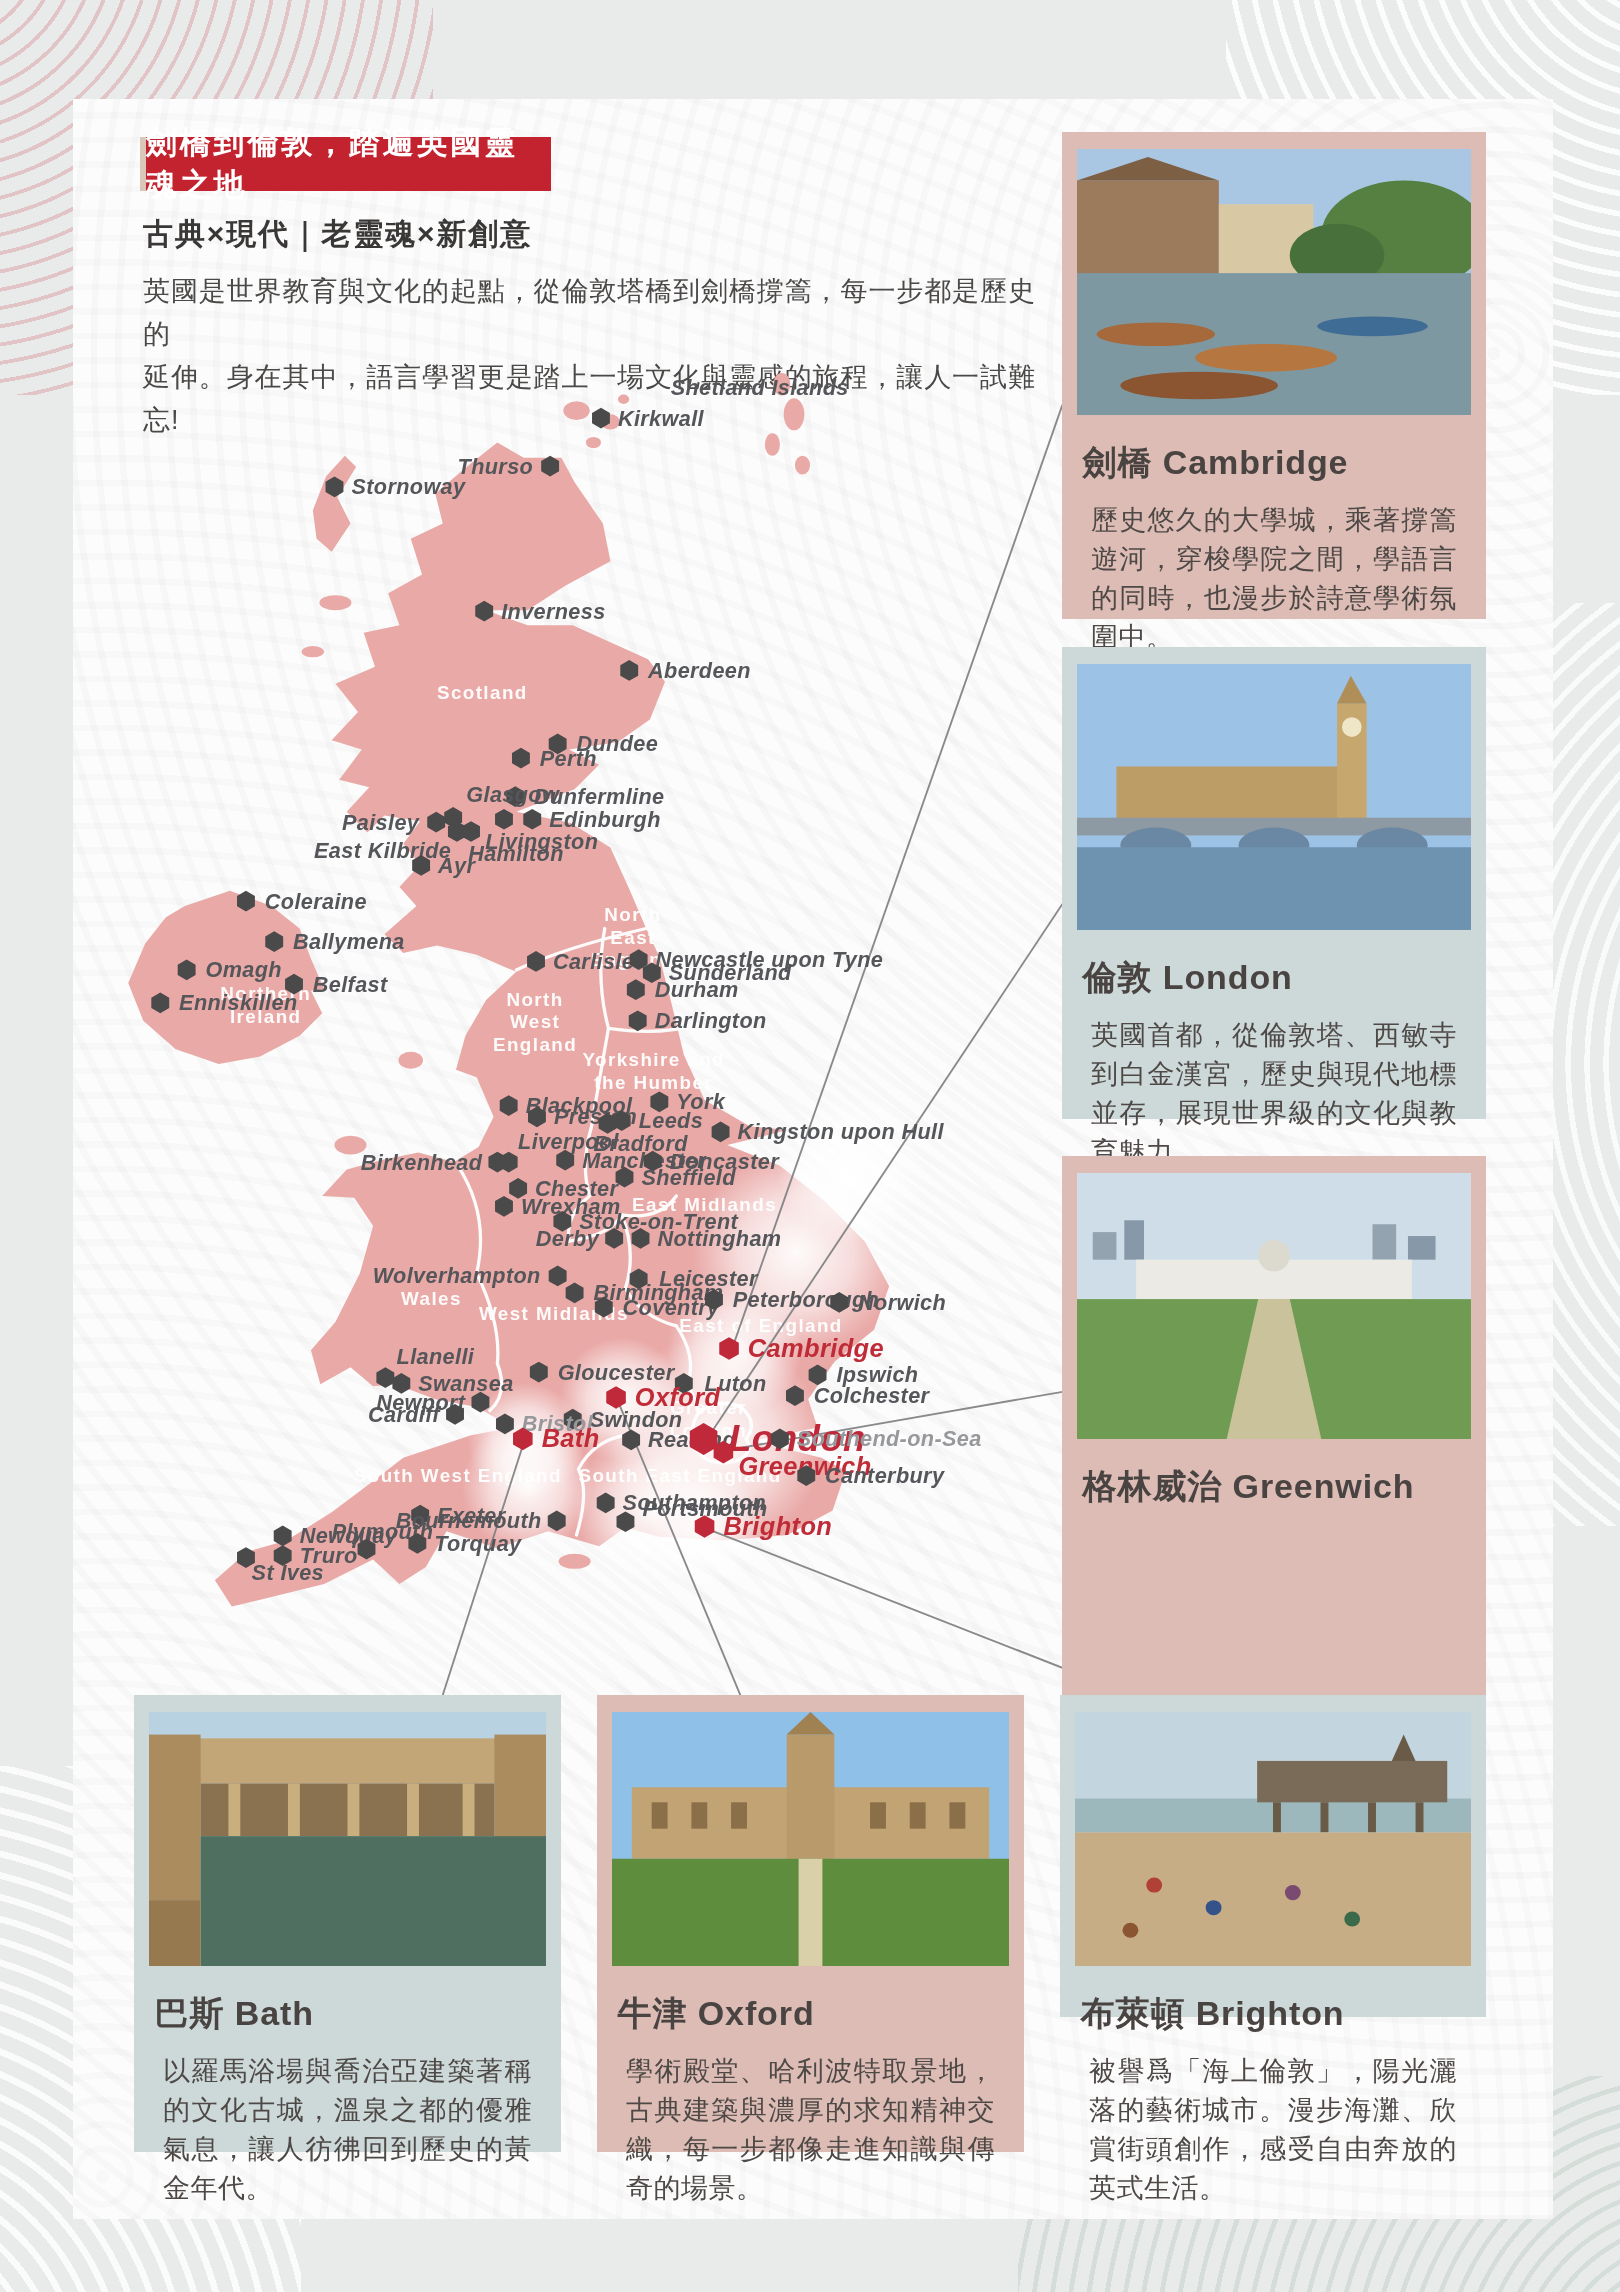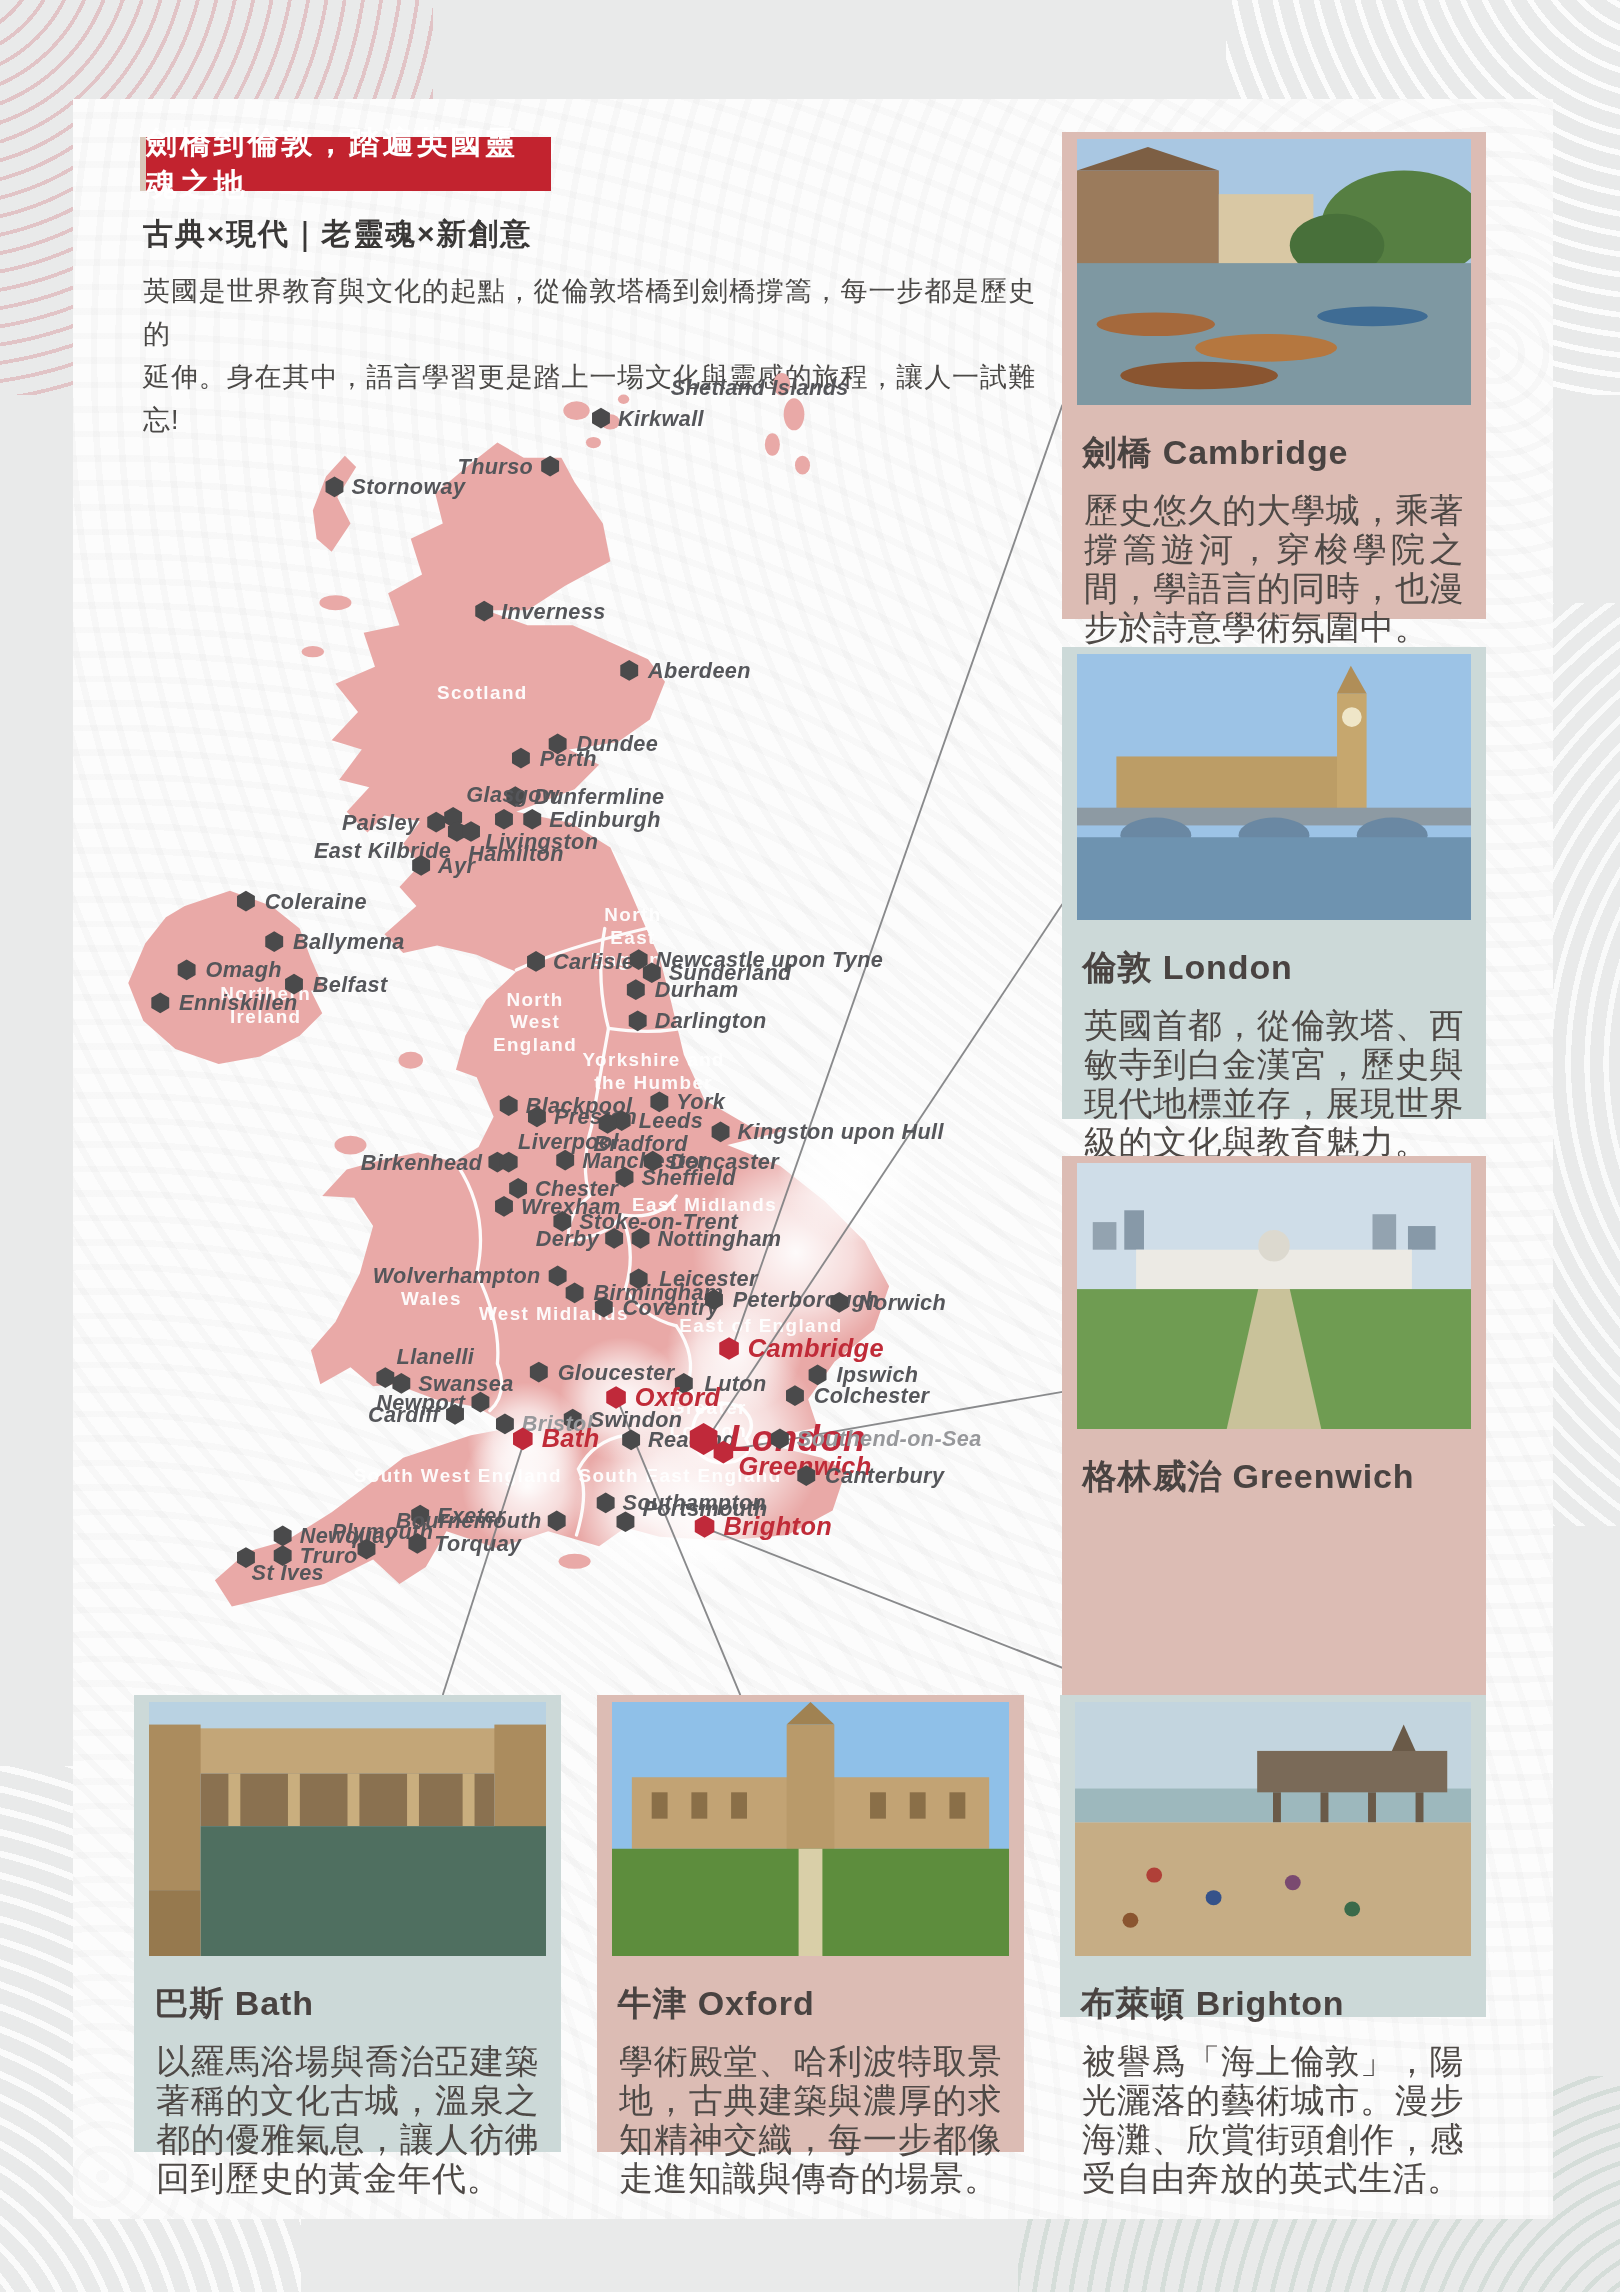--- a/index.html
+++ b/index.html
@@ -50,28 +50,28 @@
 
   
   #map-overlay{position:absolute;left:0;top:0;z-index:2;pointer-events:none}
   .rlabel{fill:#ffffff;font-family:"Liberation Sans",sans-serif;font-weight:bold;font-size:20px;letter-spacing:1.5px;text-anchor:middle;opacity:.95}
   .clabel{fill:#55565a;font-family:"Liberation Sans",sans-serif;font-style:italic;font-weight:600;font-size:23px;letter-spacing:.4px}
   .clabel.light{fill:#97989b}
   .clabel.red{fill:#c02b38;font-weight:bold;font-size:27px}
   .clabel.redbig{fill:#c0293a;font-weight:bold;font-size:39px}
 
   
-  .card{position:absolute;width:424px;box-sizing:border-box;padding:7px 15px 0;z-index:4}
+  .card{position:absolute;width:424px;box-sizing:border-box;padding:17px 15px 0;z-index:4}
   .card.pink{background:#dcbcb4}
   .card.blue{background:#ccd9d8}
   .card .photo{display:block;width:100%;height:266px}
   .card.bottom{width:427px}
   .card.bottom .photo{height:254px}
   .card h3{margin:24.5px 5.6px 0;font-size:34px;font-weight:bold;color:#494341;letter-spacing:0.9px}
-  .card p{margin:15px 7px 0;font-size:34px;line-height:39px;color:#4e4946;letter-spacing:0.5px;text-align:justify}
+  .card p{margin:15px 14px 0;font-size:27px;line-height:39px;color:#4e4946;letter-spacing:0.5px;text-align:justify}
 
   #card-cambridge{left:1062px;top:132px;height:487px}
   #card-london{left:1062px;top:647px;height:472px}
   #card-greenwich{left:1062px;top:1156px;height:606px}
   #card-bath{left:134px;top:1695px;height:457px}
   #card-oxford{left:597px;top:1695px;height:457px}
   #card-brighton{left:1060px;top:1695px;height:322px;width:426px}
 </style>
 </head>
 <body>

